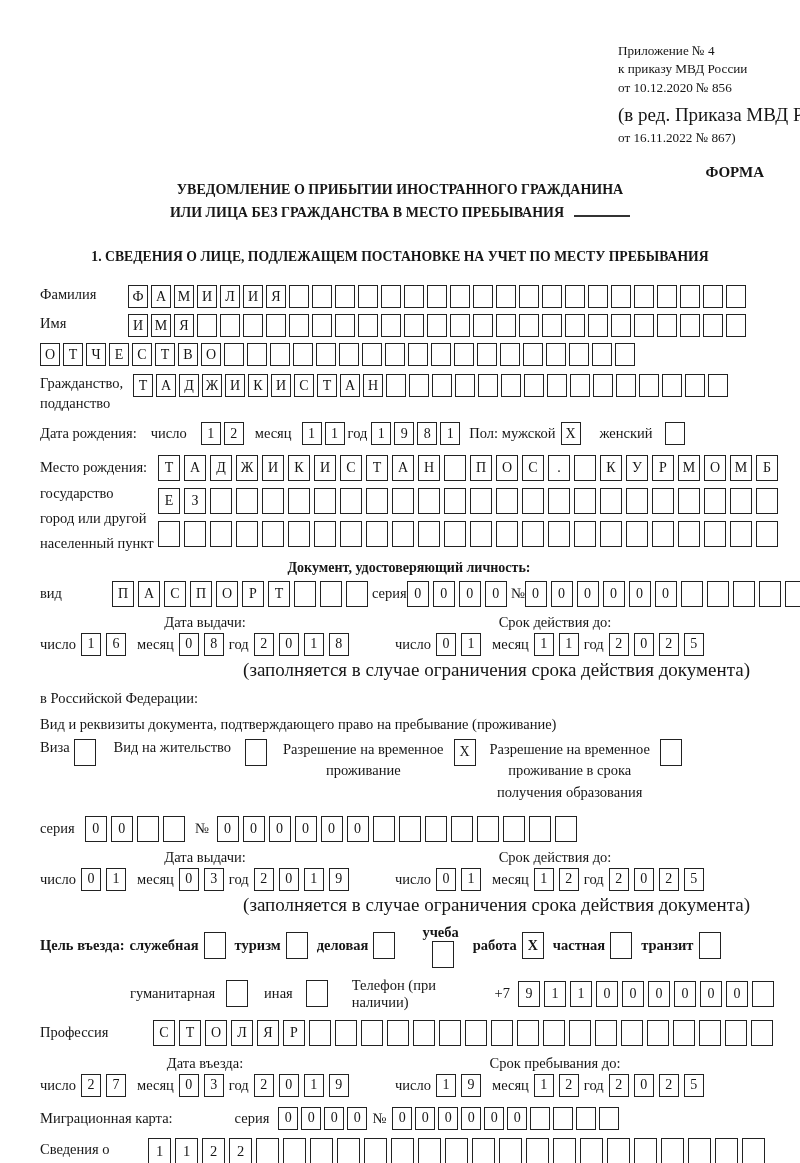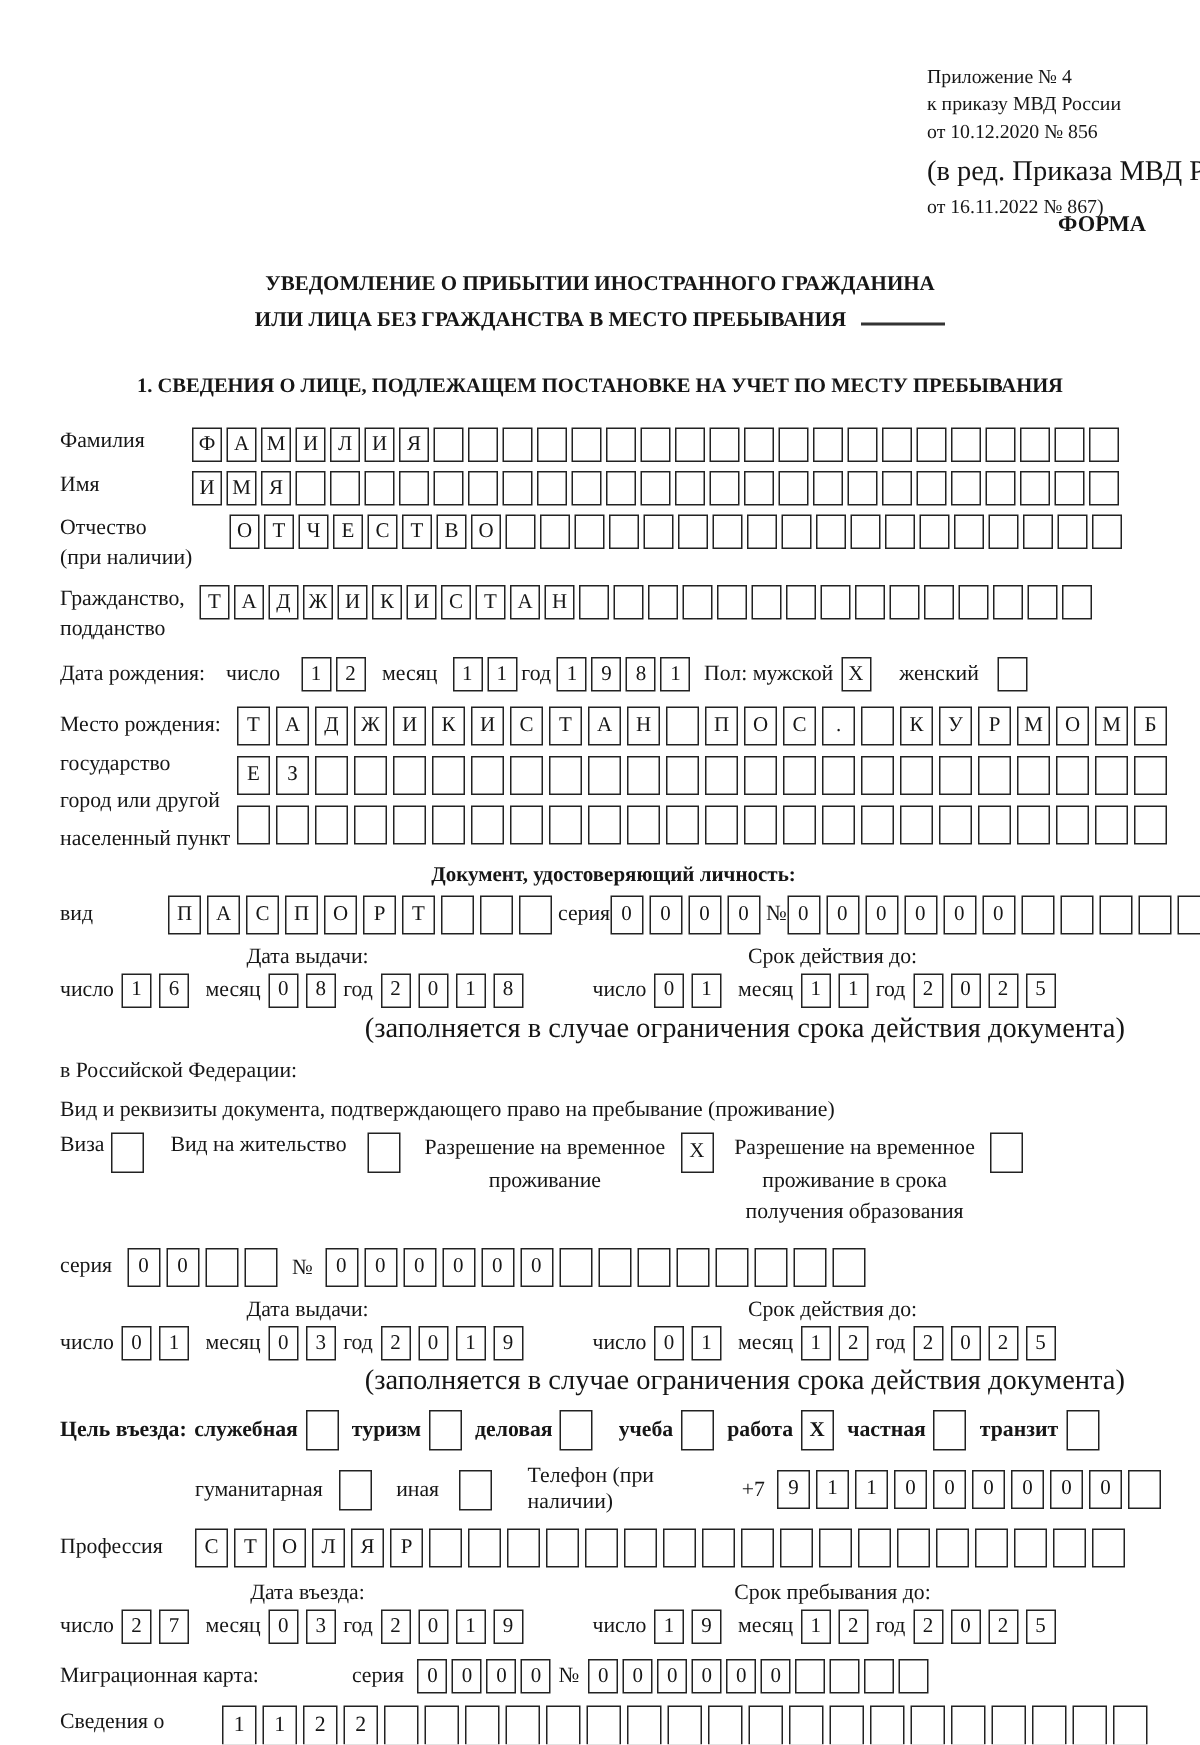--- a/index.html
+++ b/index.html
@@ -1,20 +1,20 @@
 <!DOCTYPE html>
 <html><head>
 <meta charset="utf-8">
 <style>
   html,body{margin:0;padding:0;background:#fff;}
   .page{width:800px;height:1163px;background:#fff;color:#161616;
         font-family:"Liberation Serif",serif;font-size:14.5px;position:relative;overflow:hidden;}
   .annex{position:absolute;left:618px;top:42px;line-height:1.4;font-size:13.2px;white-space:nowrap;}
   .annex .note{margin-top:5px;}
-  .form-label{position:absolute;top:142px;right:36px;font-weight:bold;font-size:15px;}
+  .form-label{position:absolute;top:164px;right:36px;font-weight:bold;font-size:15px;}
   .title{position:absolute;top:179px;left:0;width:100%;text-align:center;font-weight:bold;
          font-size:14px;line-height:1.6;}
   .title .uline{display:inline-block;width:56px;border-bottom:2px solid #333;height:14px;margin-left:10px;}
   .sec-heading{position:absolute;top:249px;left:0;width:100%;text-align:center;font-weight:bold;font-size:13.7px;}
   .form-body{position:absolute;top:276px;left:40px;width:738px;}
   .row{display:flex;align-items:flex-start;}
   .cells{display:flex;flex:none;}
   .cell{width:18px;height:21px;border:1.6px solid #222;margin-right:3px;display:flex;flex:none;
         align-items:center;justify-content:center;font-size:14px;background:#fff;}
   .cells.wide .cell{width:20px;height:24px;margin-right:4px;}
@@ -117,24 +117,20 @@
           <span class="cell"></span>
           <span class="cell"></span>
           <span class="cell"></span>
           <span class="cell"></span>
           <span class="cell"></span>
           <span class="cell"></span>
         </div>
     </div>
 
     <div class="row" style="margin-top:6px;">
-      <div class="lbl" style="width:113px;">
-        <div>Отчество</div>
-        <div>(при наличии)</div>
-      </div>
       <div class="cells">
           <span class="cell">О</span>
           <span class="cell">Т</span>
           <span class="cell">Ч</span>
           <span class="cell">Е</span>
           <span class="cell">С</span>
           <span class="cell">Т</span>
           <span class="cell">В</span>
           <span class="cell">О</span>
           <span class="cell"></span>
@@ -535,21 +531,21 @@
         <div class="cells cb">
             <span class="cell"></span>
           </div>
       </div>
       <div class="pitem" style="margin-left:9px;">
         <span>деловая</span>
         <div class="cells cb">
             <span class="cell"></span>
           </div>
       </div>
-      <div class="pitem" style="margin-left:17px;">
+      <div class="pitem" style="margin-left:27px;flex-direction:column;">
         <span>учеба</span>
         <div class="cells cb">
             <span class="cell"></span>
           </div>
       </div>
       <div class="pitem" style="margin-left:9px;">
         <span>работа</span>
         <div class="cells cb">
             <span class="cell">X</span>
           </div>
@@ -590,21 +586,21 @@
           <span class="cell">0</span>
           <span class="cell">0</span>
           <span class="cell">0</span>
           <span class="cell">0</span>
           <span class="cell">0</span>
           <span class="cell">0</span>
           <span class="cell"></span>
         </div>
     </div>
 
-    <div class="row" style="margin-top:9px;align-items:center;">
+    <div class="row" style="margin-top:9px;align-items:center;gap:23px;">
       <span class="lbl" style="width:90px;">Профессия</span>
       <div class="cells wide">
           <span class="cell">С</span>
           <span class="cell">Т</span>
           <span class="cell">О</span>
           <span class="cell">Л</span>
           <span class="cell">Я</span>
           <span class="cell">Р</span>
           <span class="cell"></span>
           <span class="cell"></span>

